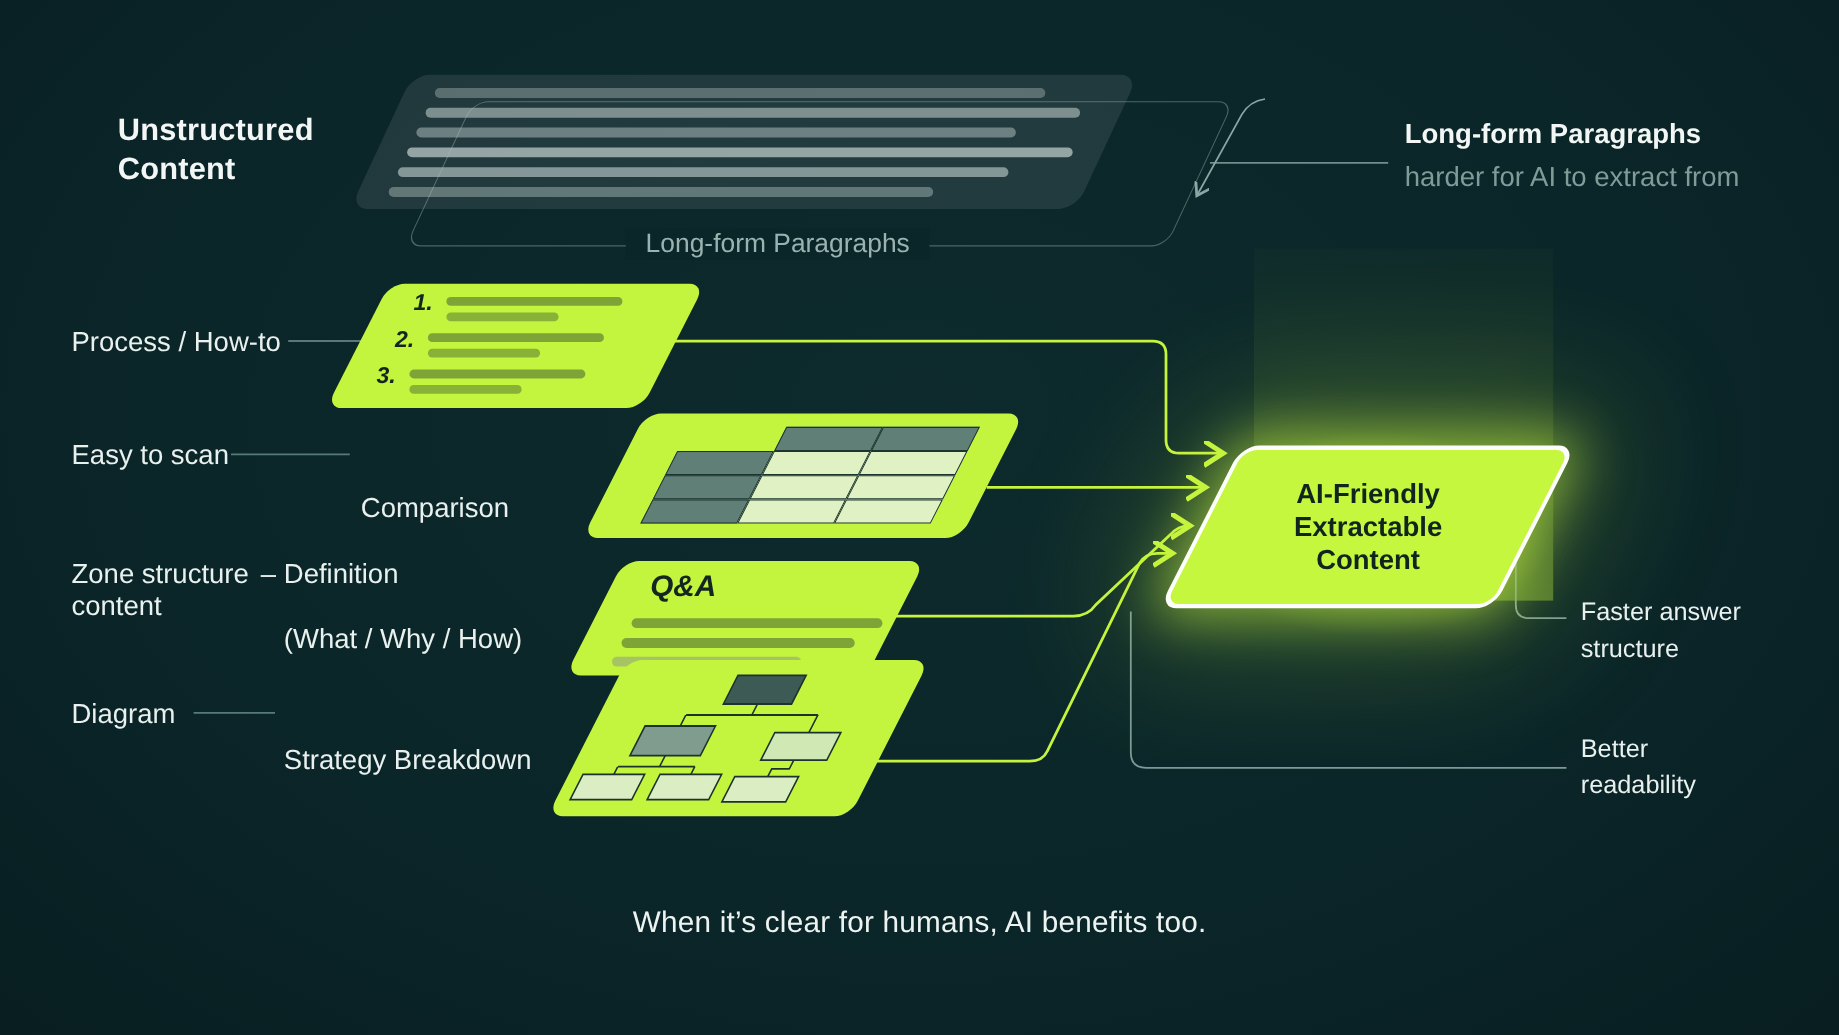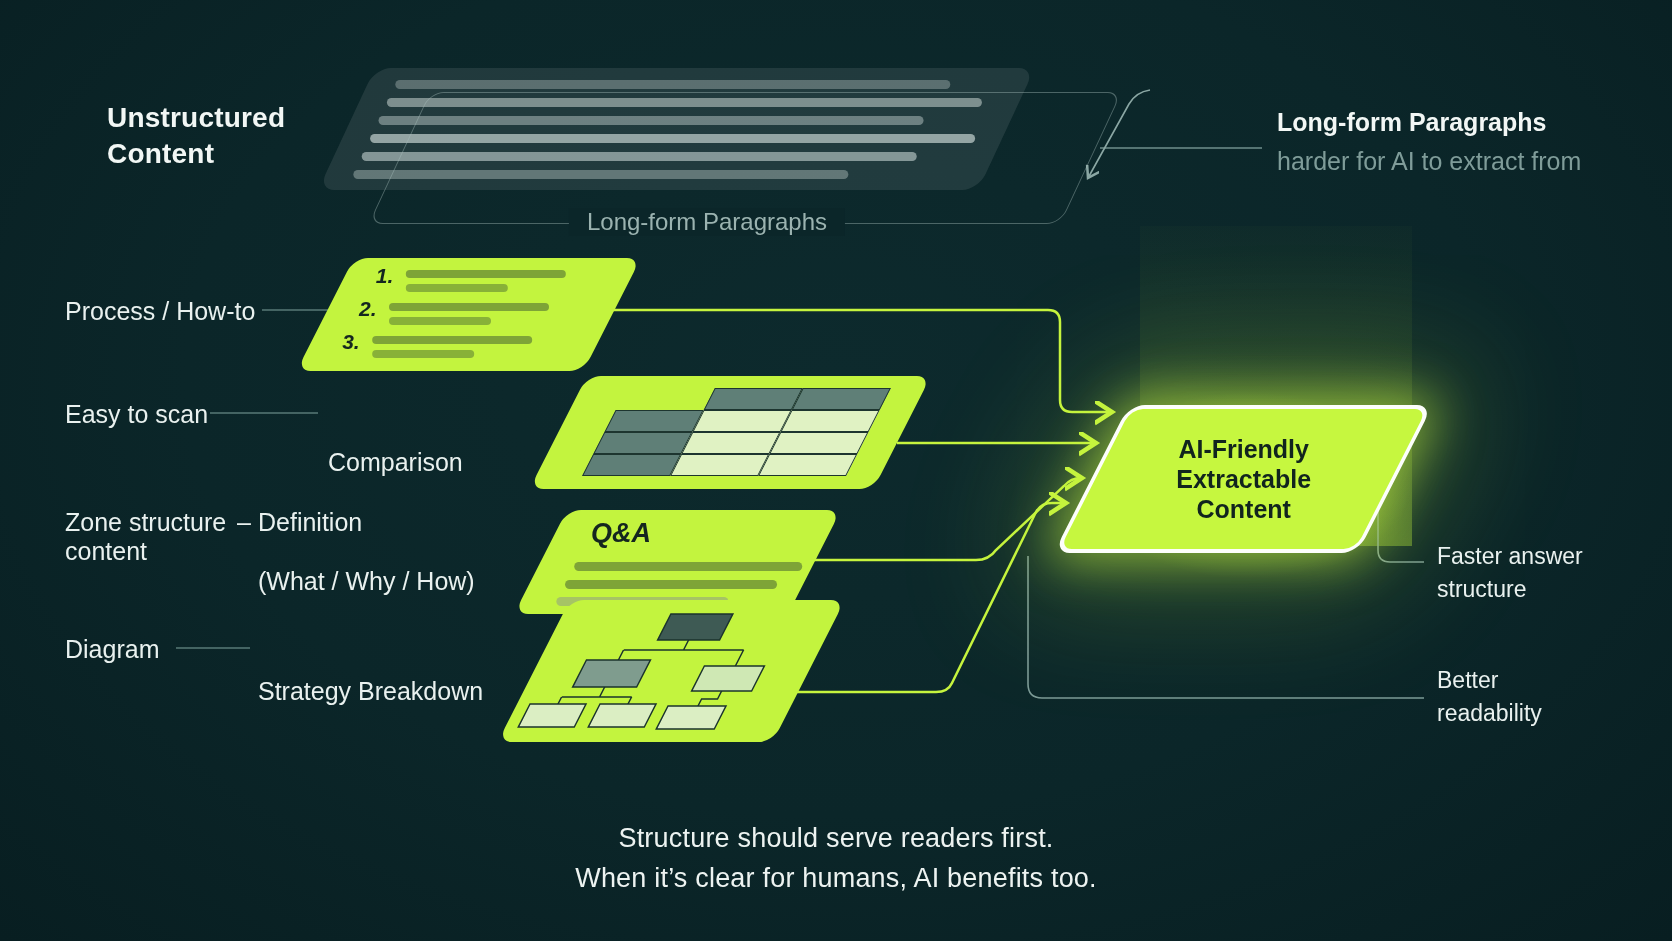--- a/index.html
+++ b/index.html
@@ -194,17 +194,16 @@
   <div class="abs benefit" style="left:1437px;top:540px;">
     <div>Faster answer</div>
     <div>structure</div>
   </div>
   <div class="abs benefit" style="left:1437px;top:664px;">
     <div>Better</div>
     <div>readability</div>
   </div>
 
   <div class="abs caption" style="left:0;top:818px;width:1672px;">
-    <div>Structure should serve readers first.</div>
     <div>When it’s clear for humans, AI benefits too.</div>
   </div>
 
 </div>
 
 </body></html>

